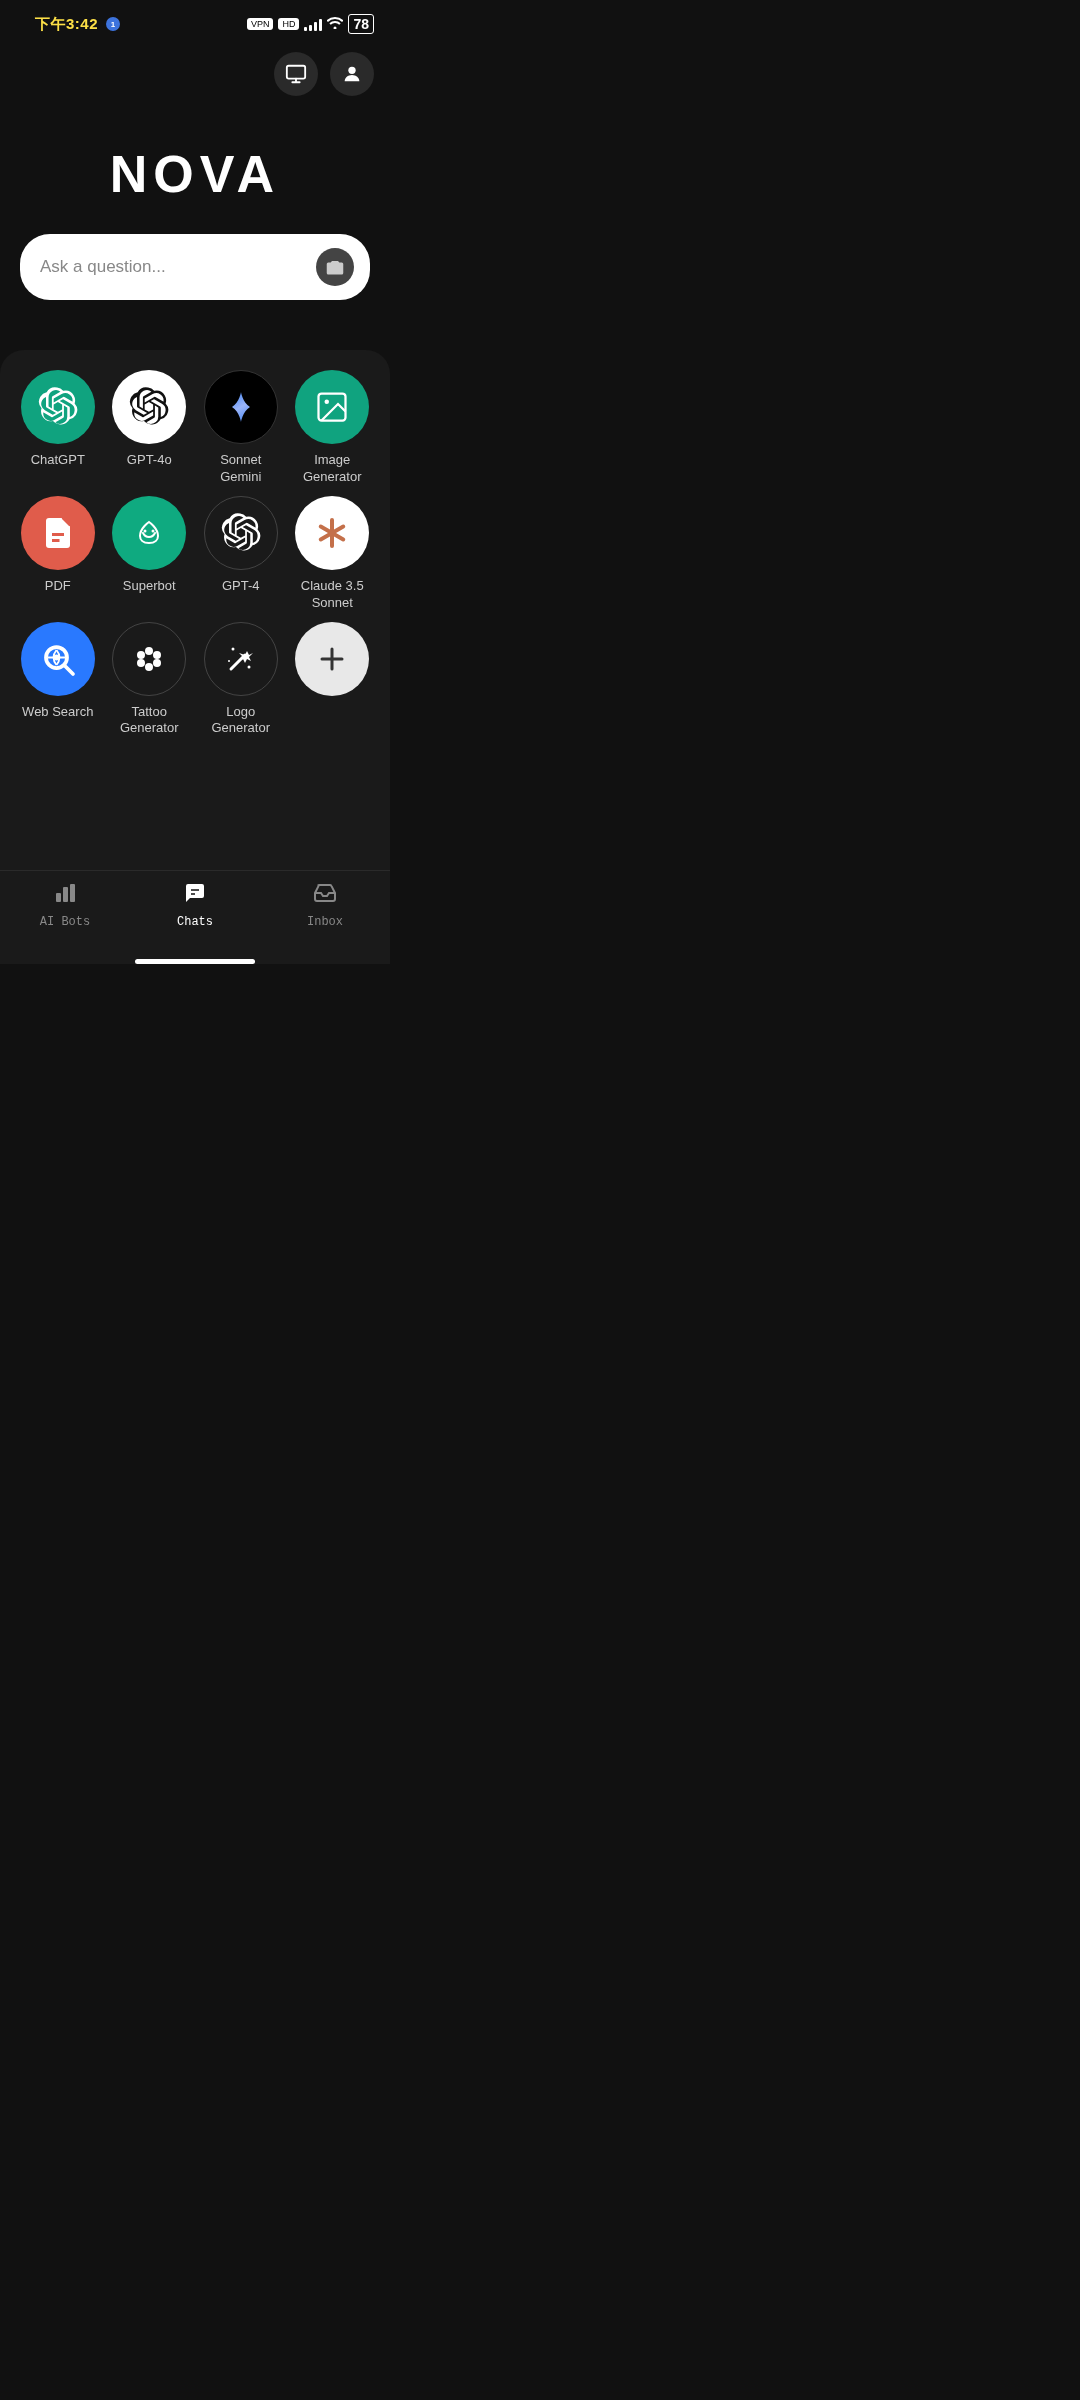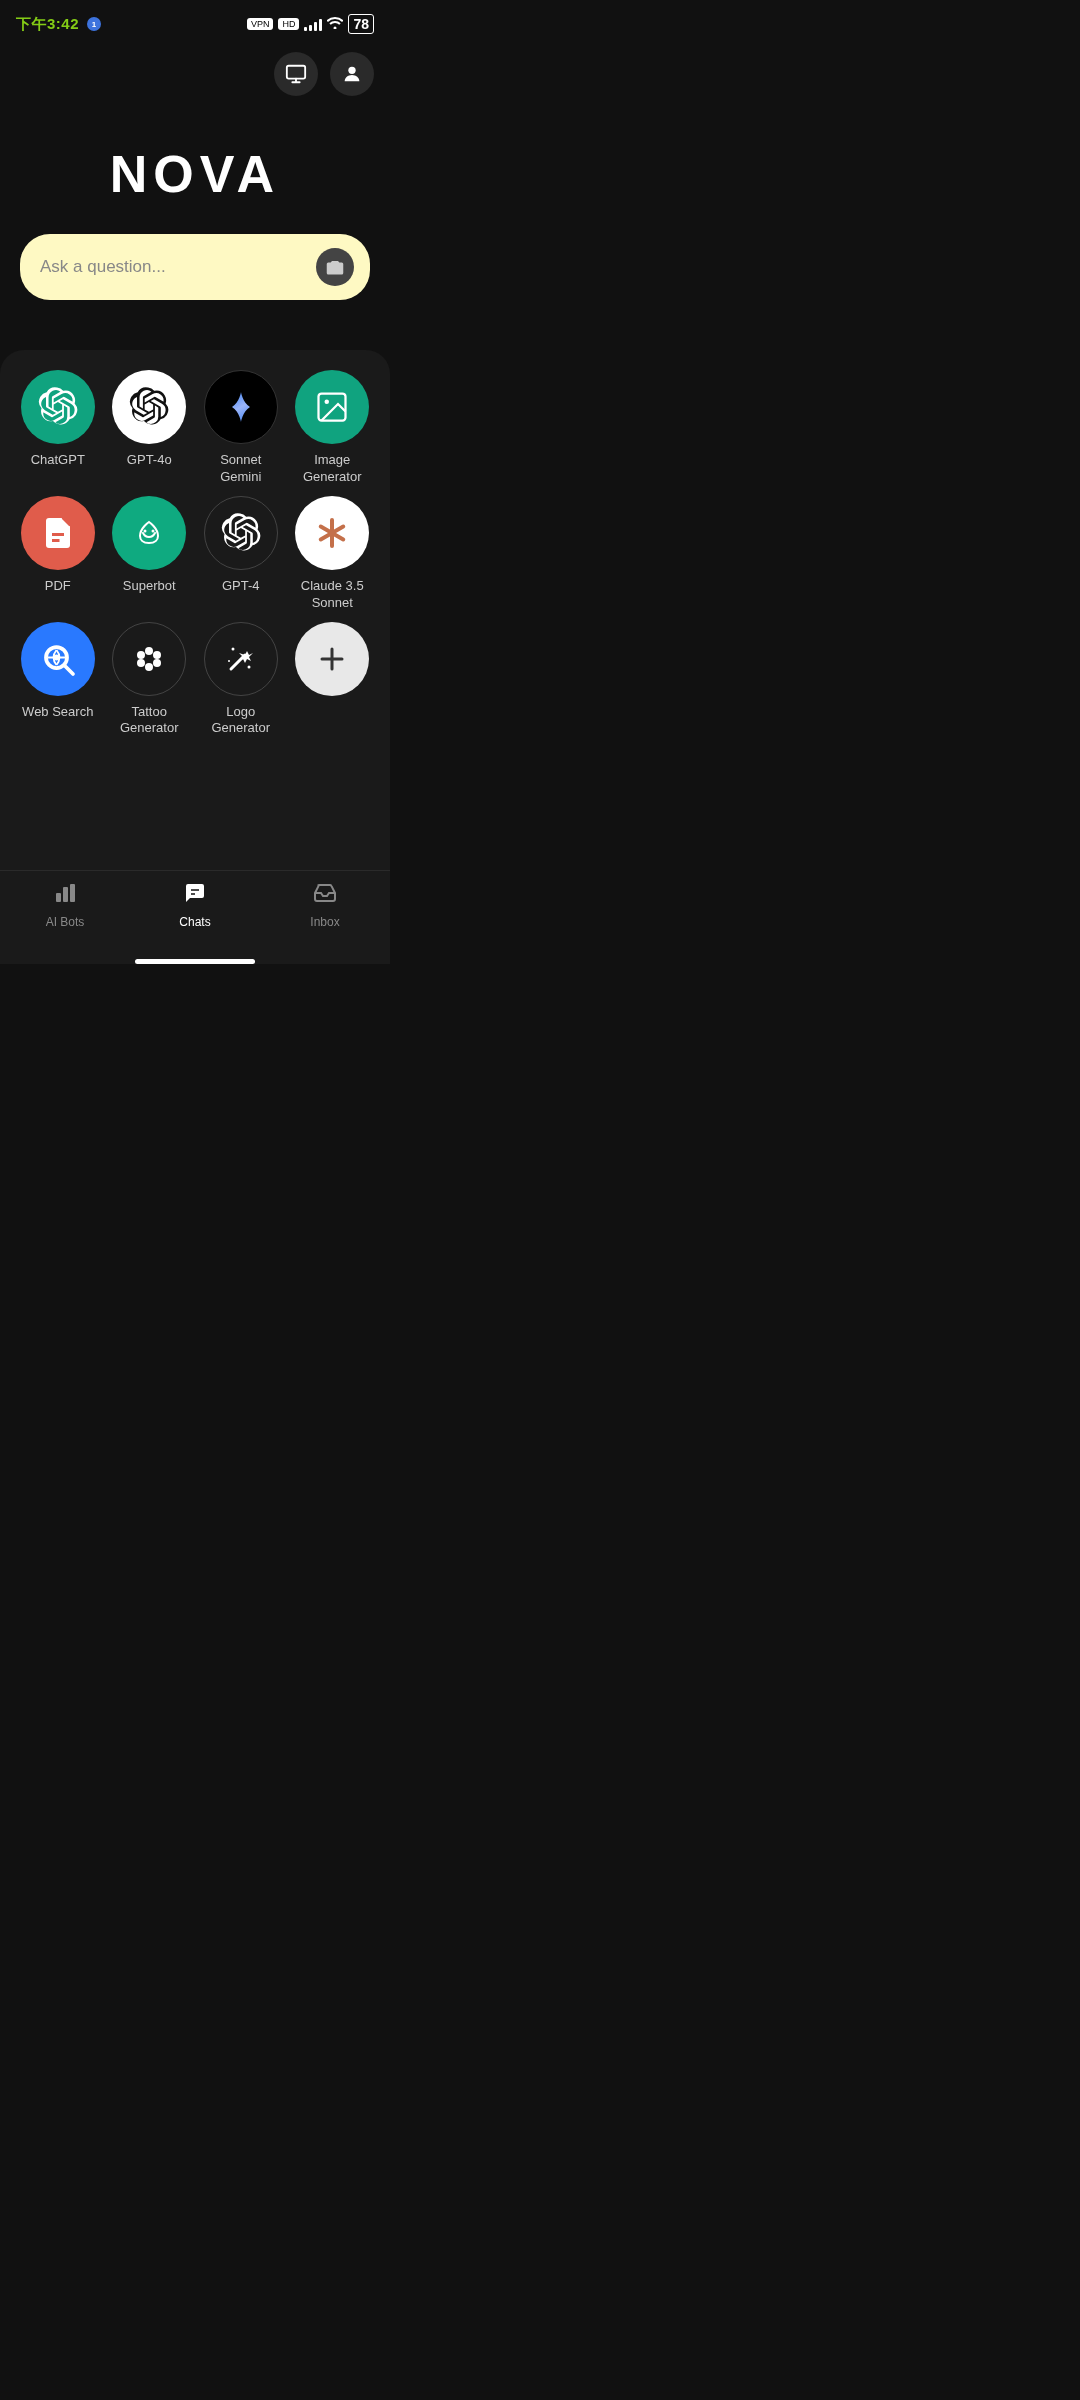--- a/index.html
+++ b/index.html
@@ -18,22 +18,23 @@
     .status-bar {
       display: flex;
       justify-content: space-between;
       align-items: center;
       padding: 10px 16px 6px;
       height: 44px;
     }
     .status-time {
       font-size: 15px;
       font-weight: 600;
-      color: #84cc16;
+      color: #fde047;
       letter-spacing: 0.5px;
+      margin-left: 19px;
     }
     .status-icons {
       display: flex;
       align-items: center;
       gap: 5px;
     }
     .vpn-badge {
       background: #fff;
       color: #000;
       font-size: 9px;
@@ -114,21 +115,21 @@
       color: #ffffff;
       font-family: 'Helvetica Neue', Arial, sans-serif;
       text-transform: uppercase;
     }
 
     
     .search-section {
       padding: 0 20px 50px;
     }
     .search-bar {
-      background: #fef9c3;
+      background: #ffffff;
       border-radius: 30px;
       display: flex;
       align-items: center;
       padding: 14px 16px 14px 20px;
       gap: 10px;
     }
     .search-placeholder {
       flex: 1;
       font-size: 17px;
       color: #888;
@@ -238,20 +239,21 @@
     .nav-icon {
       font-size: 22px;
       color: #888;
     }
     .nav-icon.active {
       color: #fff;
     }
     .nav-label {
       font-size: 12px;
       color: #888;
+      font-family: Liberation Mono, monospace;
     }
     .nav-label.active {
       color: #fff;
     }
 
     
     .home-indicator {
       display: flex;
       justify-content: center;
       padding: 6px 0 0;

